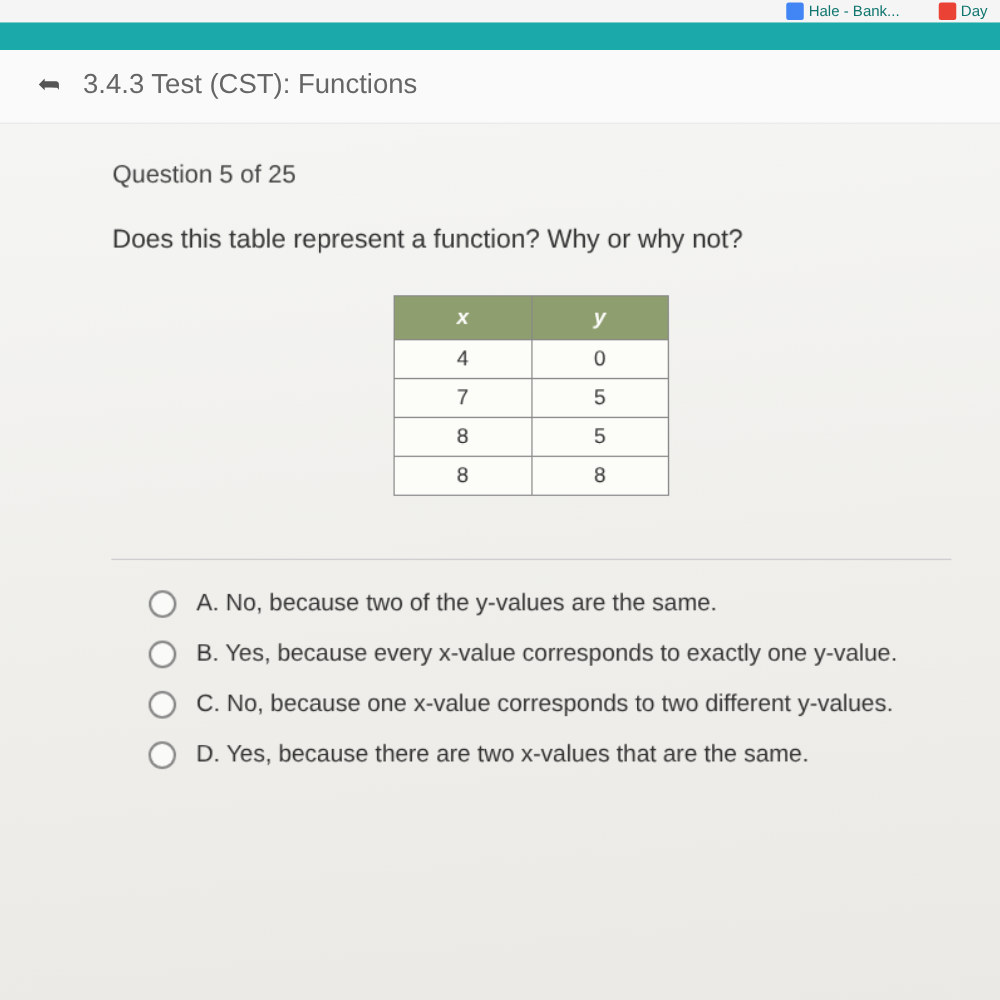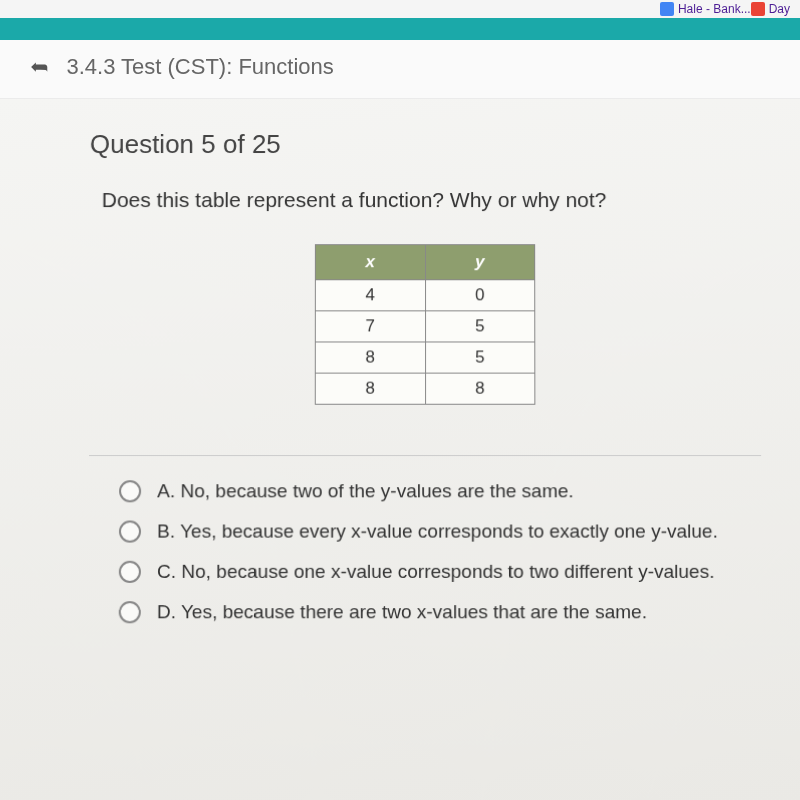--- a/index.html
+++ b/index.html
@@ -16,22 +16,22 @@
       position: relative;
     }
     .top-bar {
       height: 18px;
       background: #f5f5f5;
       display: flex;
       justify-content: flex-end;
       align-items: center;
       padding-right: 10px;
       font-size: 12px;
-      color: #4c1d95;
-      gap: 0;
+      color: #0f766e;
+      gap: 31px;
     }
     .bookmark-item {
       display: flex;
       align-items: center;
       gap: 4px;
     }
     .teal-band {
       height: 22px;
       background: #1ba9a9;
     }
@@ -56,31 +56,30 @@
       text-align: center;
     }
     .content-area {
       padding: 30px 40px 20px 90px;
       background: linear-gradient(175deg, #f5f5f3 0%, #eae9e5 100%);
       min-height: 700px;
       transform: perspective(2000px) rotateX(1deg);
       transform-origin: top center;
     }
     .question-label {
-      font-size: 26px;
+      font-size: 20px;
       color: #444;
       margin-bottom: 28px;
       font-weight: 400;
     }
     .question-text {
       font-size: 21px;
       color: #333;
       margin-bottom: 32px;
       font-weight: 400;
-      margin-left: 12px;
     }
     .data-table {
       margin: 0 auto 50px auto;
       border-collapse: collapse;
       width: 220px;
     }
     .data-table th {
       background: #8e9e6e;
       color: #fff;
       font-style: italic;

